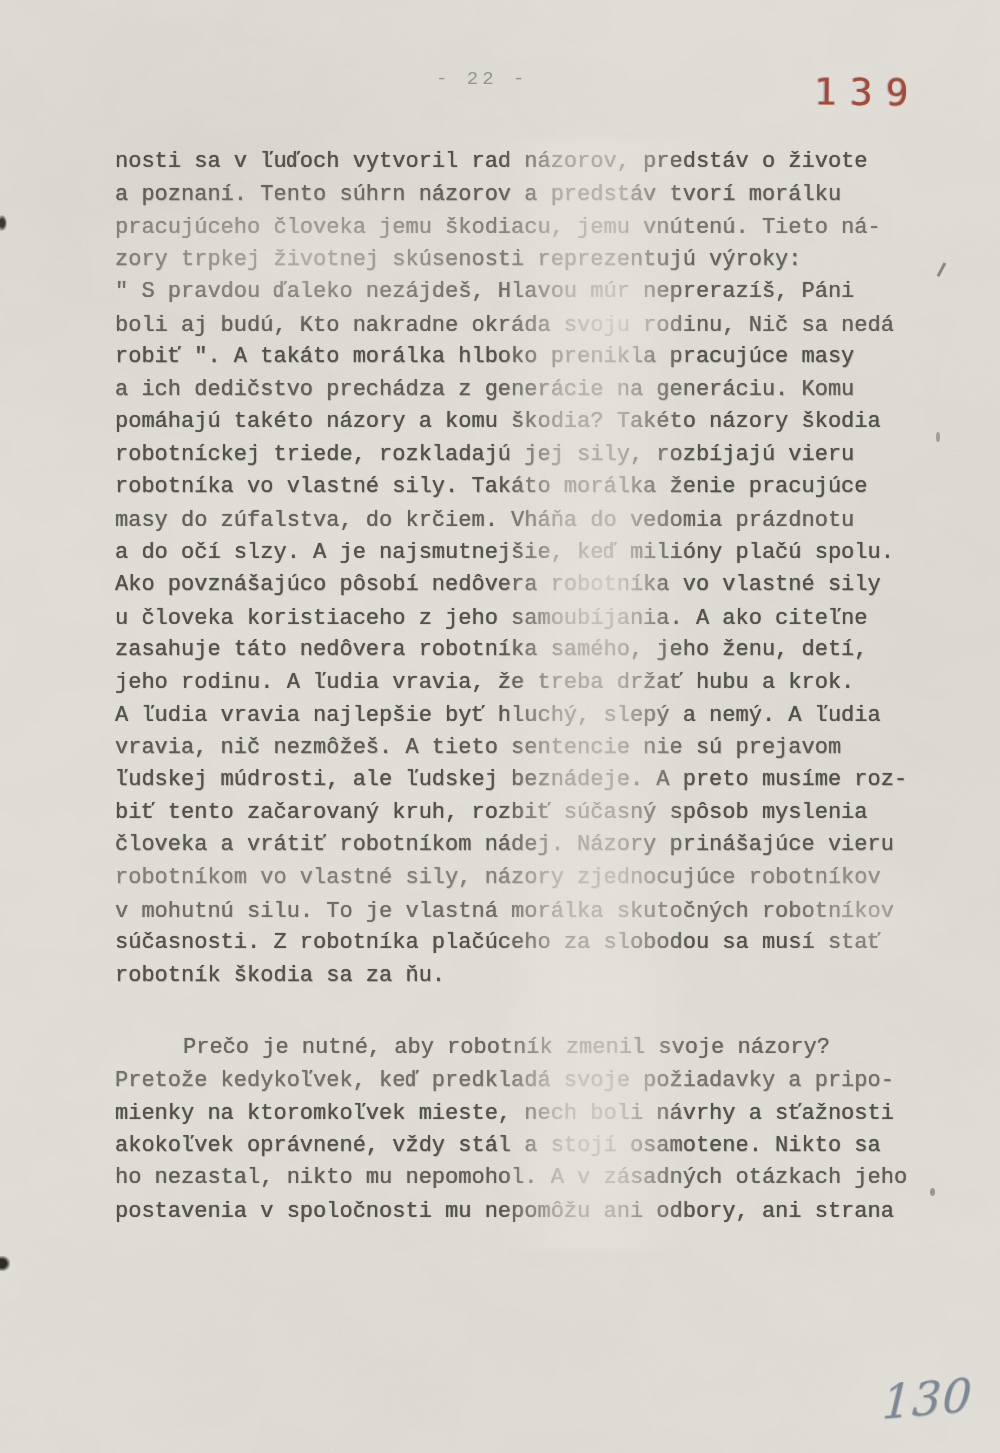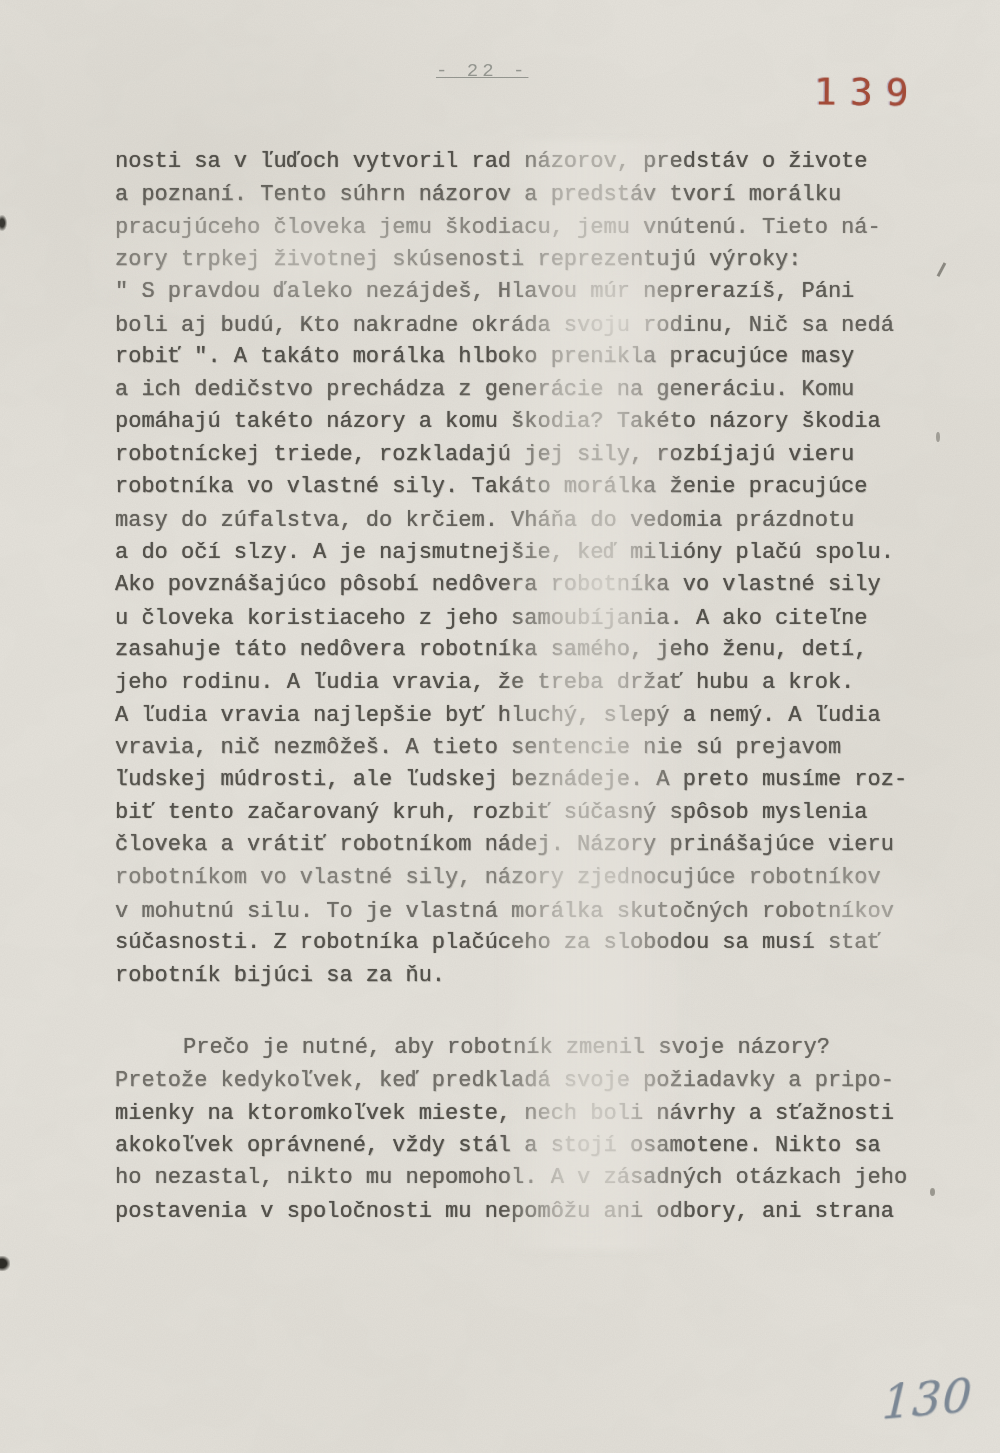--- a/index.html
+++ b/index.html
@@ -21,25 +21,24 @@
     background:
       radial-gradient(ellipse 700px 500px at 18% 12%, rgba(198,194,184,0.25), transparent 70%),
       radial-gradient(ellipse 600px 900px at 95% 45%, rgba(205,201,191,0.22), transparent 75%),
       radial-gradient(ellipse 800px 500px at 40% 95%, rgba(210,206,196,0.18), transparent 70%),
       linear-gradient(var(--paper), var(--paper));
   }
   .grain { position: absolute; inset: 0; z-index: 1; pointer-events: none; }
 
   
   .typed-pagenum {
-    position: absolute; left: 436px; top: 60px; z-index: 2;
+    position: absolute; left: 436px; top: 68px; z-index: 2;
     font-size: 19px; letter-spacing: 4px;
     color: rgba(88, 92, 88, 0.55);
     filter: blur(0.5px);
-    text-decoration: underline;
   }
   
   .stamp {
     position: absolute; left: 814px; top: 70px; z-index: 2;
     font-family: "DejaVu Sans Mono", monospace;
     font-size: 38px; letter-spacing: 13px;
     color: var(--stamp_red);
     text-shadow: -1.5px 0.5px 0 rgba(100, 80, 150, 0.28), 0 0 1px rgba(163, 75, 56, 0.6);
     transform: rotate(0.6deg);
     filter: blur(0.3px);
@@ -200,21 +199,21 @@
         <div class="line">zasahuje táto nedôvera robotníka samého, jeho ženu, detí,</div>
         <div class="line">jeho rodinu. A ľudia vravia, že treba držať hubu a krok.</div>
         <div class="line">A ľudia vravia najlepšie byť hluchý, slepý a nemý. A ľudia</div>
         <div class="line">vravia, nič nezmôžeš. A tieto sentencie nie sú prejavom</div>
         <div class="line">ľudskej múdrosti, ale ľudskej beznádeje. A preto musíme roz-</div>
         <div class="line">biť tento začarovaný kruh, rozbiť súčasný spôsob myslenia</div>
         <div class="line">človeka a vrátiť robotníkom nádej. Názory prinášajúce vieru</div>
         <div class="line">robotníkom vo vlastné sily, názory zjednocujúce robotníkov</div>
         <div class="line">v mohutnú silu. To je vlastná morálka skutočných robotníkov</div>
         <div class="line">súčasnosti. Z robotníka plačúceho za slobodou sa musí stať</div>
-        <div class="line">robotník bijúci sa za ňu.</div>
+        <div class="line">robotník škodia sa za ňu.</div>
       </div>
     <div class="paragraph p2">
         <div class="line">Prečo je nutné, aby robotník zmenil svoje názory?</div>
         <div class="line">Pretože kedykoľvek, keď predkladá svoje požiadavky a pripo-</div>
         <div class="line">mienky na ktoromkoľvek mieste, nech boli návrhy a sťažnosti</div>
         <div class="line">akokoľvek oprávnené, vždy stál a stojí osamotene. Nikto sa</div>
         <div class="line">ho nezastal, nikto mu nepomohol. A v zásadných otázkach jeho</div>
         <div class="line">postavenia v spoločnosti mu nepomôžu ani odbory, ani strana</div>
       </div>
   </div>

